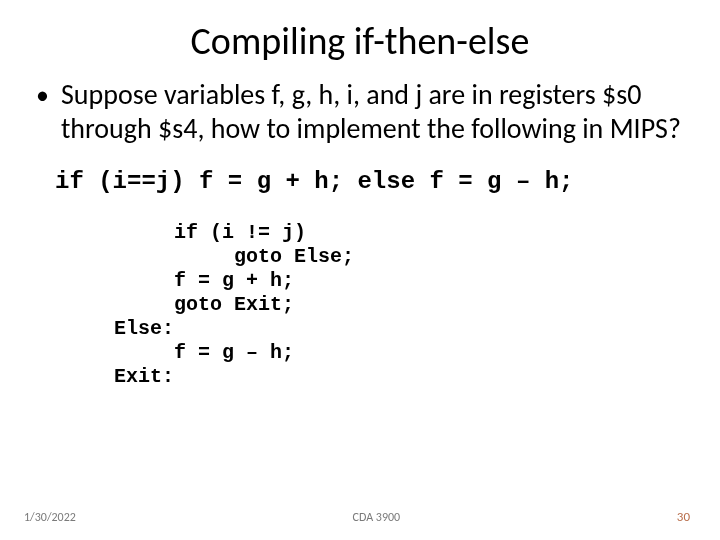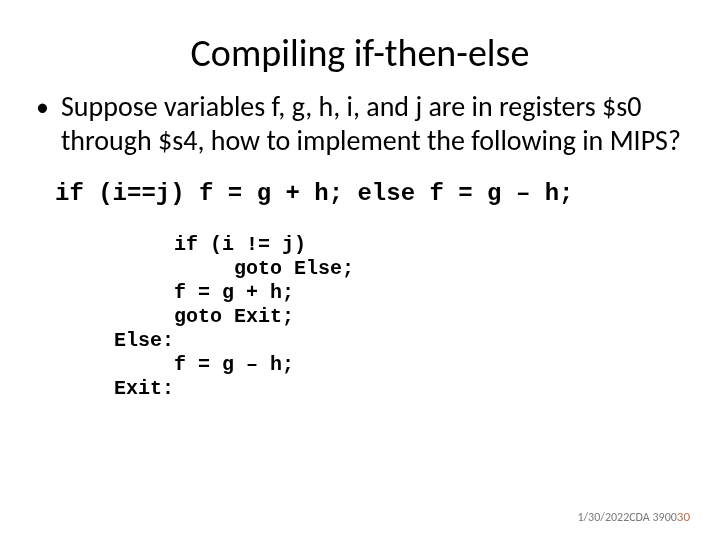--- a/index.html
+++ b/index.html
@@ -1,24 +1,24 @@
 <!DOCTYPE html>
 <html><head>
 <meta charset="utf-8">
 <style>
   * { margin: 0; padding: 0; box-sizing: border-box; }
   html, body { width: 720px; height: 540px; background: #fff; font-family: Calibri, Arial, sans-serif; color: #000; }
-  .slide { width: 720px; height: 540px; position: relative; padding: 30px 36px 0 36px; }
+  .slide { width: 720px; height: 540px; position: relative; padding: 18px 36px 0 36px; }
   .title { font-size: 38px; text-align: center; margin-bottom: 14px; font-weight: 400; }
   .bullet-row { display: flex; align-items: flex-start; }
   .bullet-dot { font-size: 26px; line-height: 34px; margin-right: 12px; }
   .bullet-text { font-size: 28px; line-height: 34px; }
   .code1 { font-family: "Courier New", monospace; font-size: 24px; font-weight: bold; margin-top: 22px; margin-left: 19px; white-space: pre; }
   .code2 { font-family: "Courier New", monospace; font-size: 20px; font-weight: bold; margin-top: 26px; margin-left: 78px; line-height: 24px; white-space: pre; }
-  .footer { position: absolute; bottom: 16px; left: 0; right: 0; display: flex; justify-content: flex-end; align-items: baseline; padding: 0 30px 0 24px; font-size: 12px; color: #7a7a7a; }
+  .footer { position: absolute; bottom: 16px; left: 0; right: 0; display: flex; justify-content: space-between; align-items: baseline; padding: 0 30px 0 24px; font-size: 12px; color: #7a7a7a; }
   .footer .page { color: #b86d4a; font-size: 13px; }
 </style>
 </head>
 <body>
 
 <div class="slide">
   <h1 class="title">Compiling if-then-else</h1>
 
   <div class="bullet-row">
     <span class="bullet-dot">•</span>

